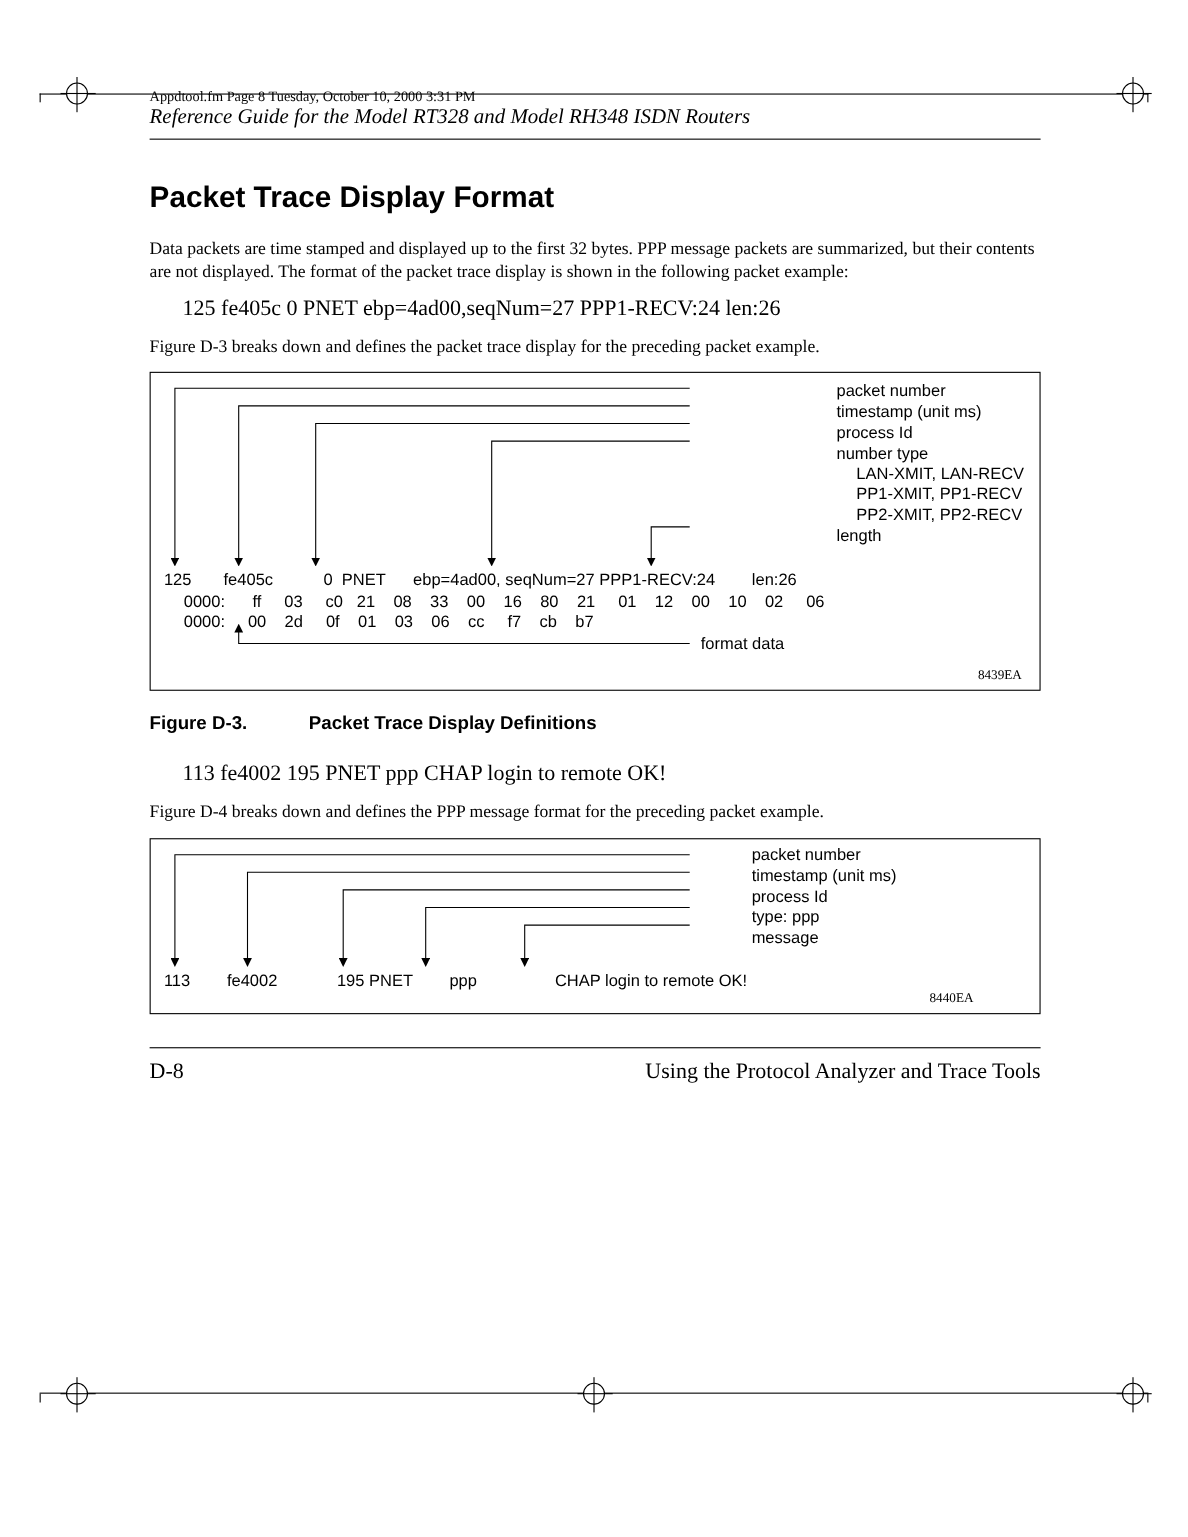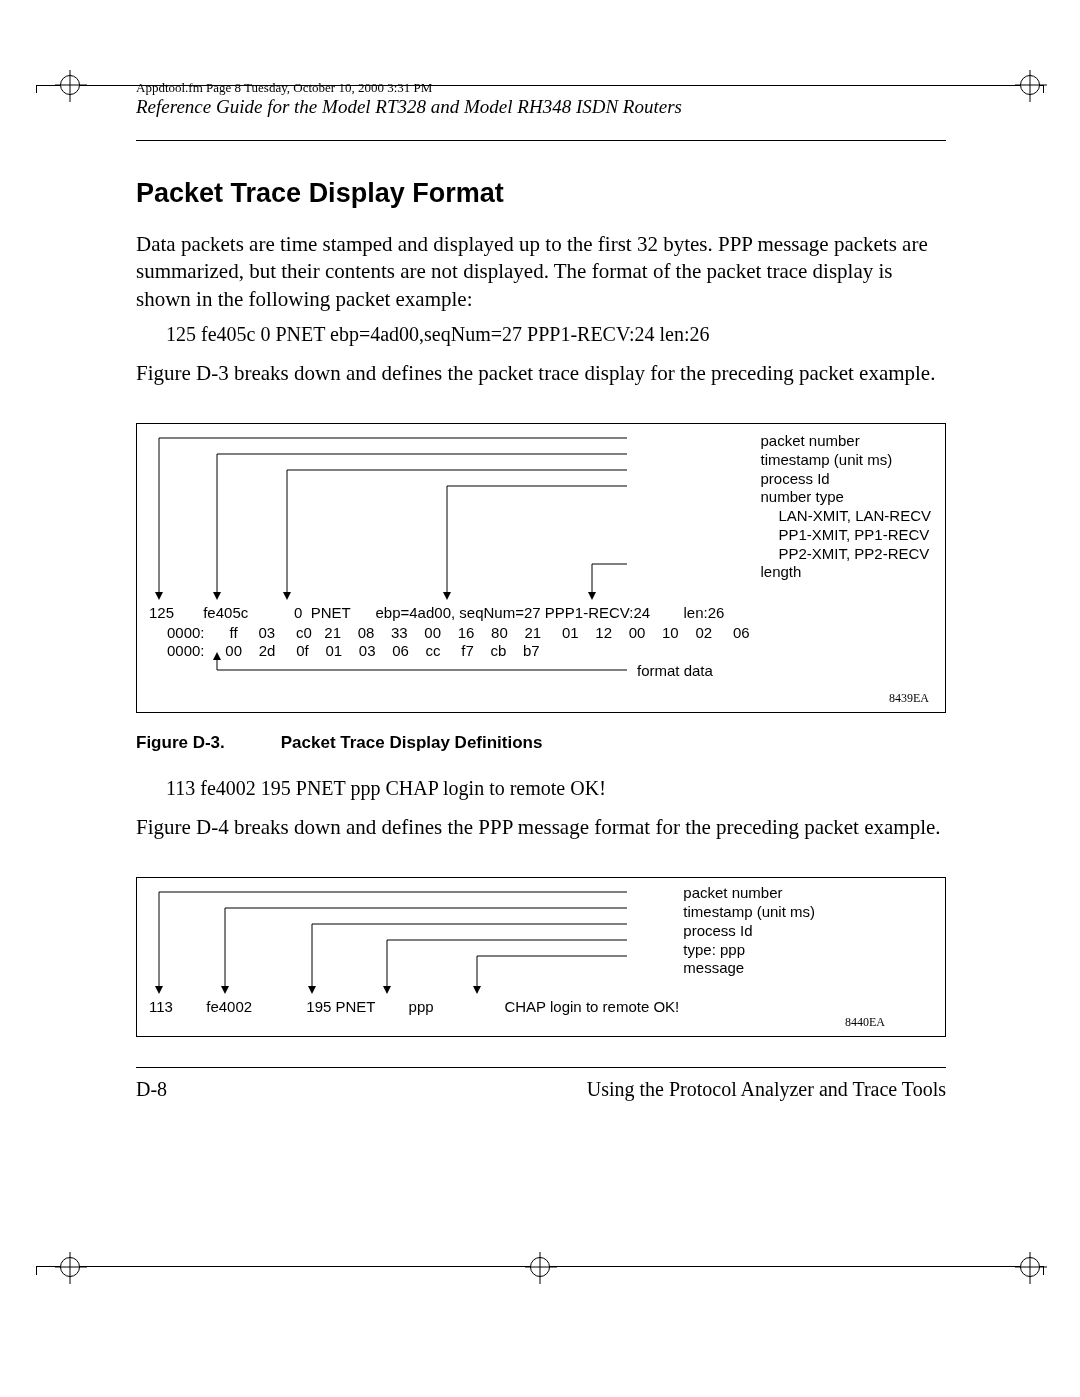--- a/index.html
+++ b/index.html
@@ -18,42 +18,42 @@
     width: 810px;
   }
   .top-meta {
     font-family: "Times New Roman", serif;
     font-size: 13px;
   }
   .running-head {
     font-style: italic;
     font-size: 19px;
     border-bottom: 1.5px solid #000;
-    padding-bottom: 22px;
+    padding-bottom: 8px;
     margin-bottom: 36px;
   }
   h1.section-title {
     font-family: Helvetica, Arial, sans-serif;
     font-weight: 700;
     font-size: 27px;
     margin-bottom: 22px;
     margin-top: 37px;
   }
   p.body {
-    font-size: 21px;
+    font-size: 16px;
     line-height: 1.3;
     margin-bottom: 10px;
   }
   .code-line {
     font-size: 20px;
     margin: 10px 0 14px 30px;
   }
   .figure-box {
     border: 1px solid #000;
-    margin-top: 36px;
+    margin-top: 12px;
     margin-bottom: 14px;
     padding: 10px 14px 10px 14px;
     position: relative;
     text-decoration: underline;
   }
   .fig-caption {
     font-family: Liberation Sans, sans-serif;
     font-weight: 700;
     font-size: 17px;
     margin-bottom: 24px;

